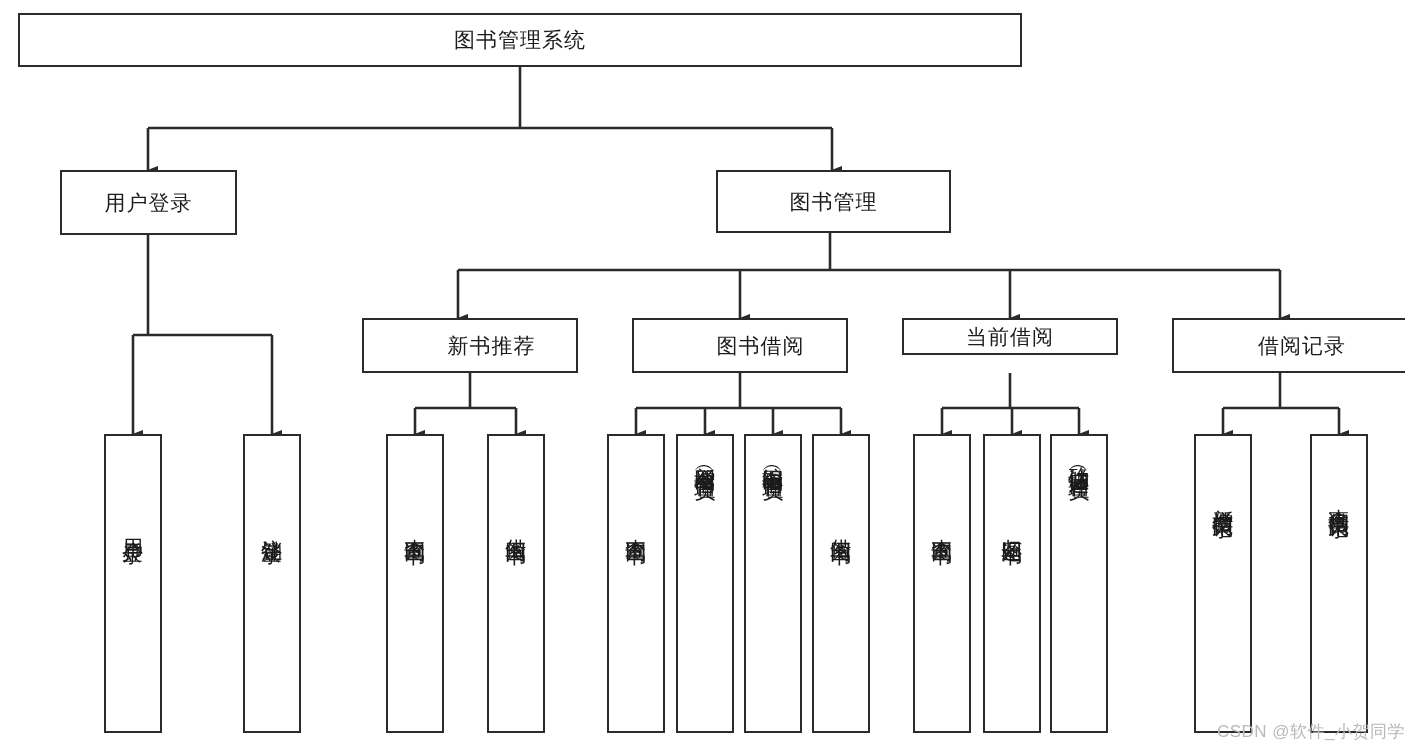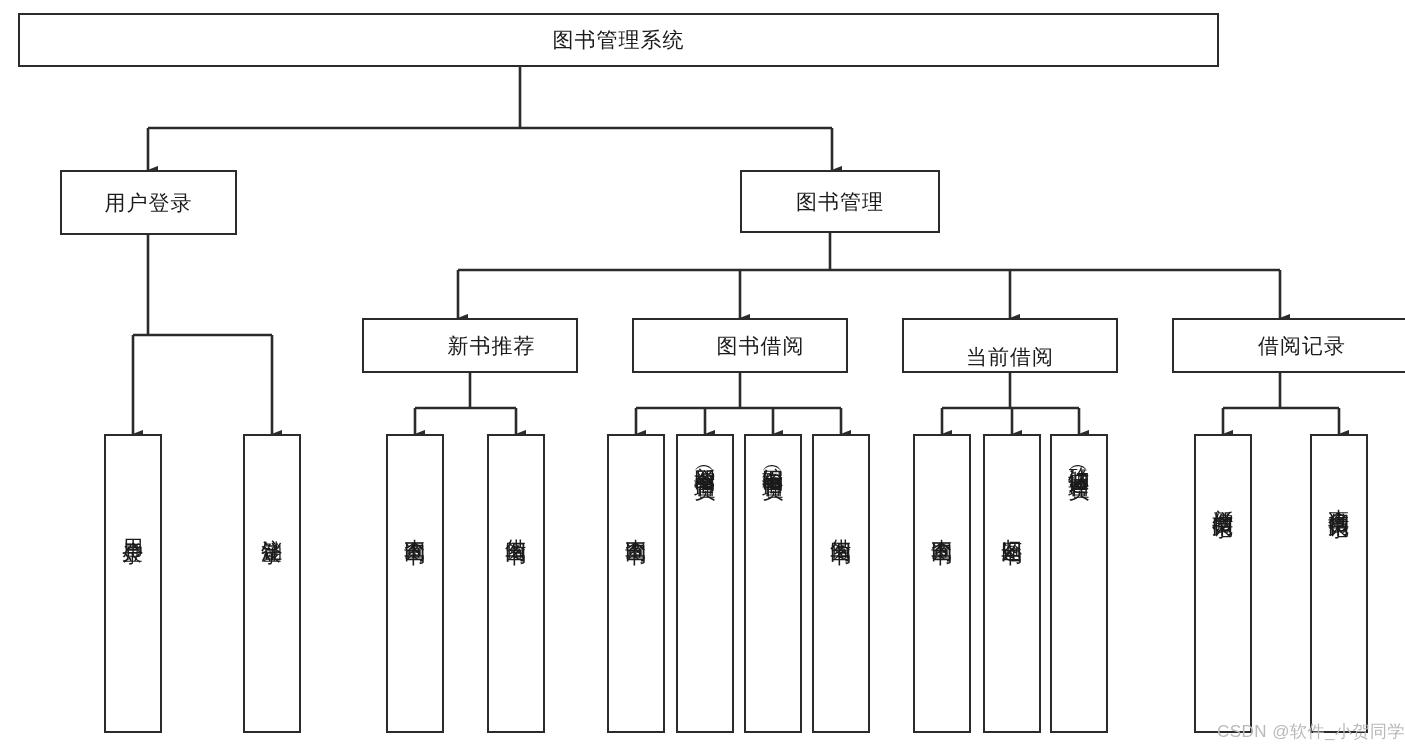--- a/index.html
+++ b/index.html
@@ -100,38 +100,38 @@
       <path d="M1012,408 L1012,434" marker-end="url(#arrow)"></path>
       <path d="M1079,408 L1079,434" marker-end="url(#arrow)"></path>
 
       <path d="M1280,373 L1280,408"></path>
       <path d="M1223,408 L1339,408"></path>
       <path d="M1223,408 L1223,434" marker-end="url(#arrow)"></path>
       <path d="M1339,408 L1339,434" marker-end="url(#arrow)"></path>
     </g>
   </svg>
 
-  <div class="node h" id="n-root" style="left:18px;top:13px;width:1201px;height:54px;">
+  <div class="node h" id="n-root" style="left:18px;top:13px;width:1004px;height:54px;">
     <span>图书管理系统</span>
   </div>
 
   <div class="node h" style="left:60px;top:170px;width:177px;height:65px;">
     <span>用户登录</span>
   </div>
-  <div class="node h" style="left:740px;top:170px;width:200px;height:63px;">
+  <div class="node h" style="left:716px;top:170px;width:235px;height:63px;">
     <span>图书管理</span>
   </div>
 
   <div class="node h" style="left:362px;top:318px;width:216px;height:55px;padding-left:43px;">
     <span>新书推荐</span>
   </div>
   <div class="node h" style="left:632px;top:318px;width:216px;height:55px;padding-left:41px;">
     <span>图书借阅</span>
   </div>
-  <div class="node h" style="left:902px;top:318px;width:216px;height:55px;align-items:flex-end;">
+  <div class="node h" style="left:902px;top:318px;width:216px;height:37px;">
     <span>当前借阅</span>
   </div>
   <div class="node h" style="left:1172px;top:318px;width:260px;height:55px;">
     <span>借阅记录</span>
   </div>
 
   <div class="node v mid" style="left:104px;top:434px;width:58px;height:299px;">
     <span class="vtext">用户登录</span>
   </div>
   <div class="node v mid" style="left:243px;top:434px;width:58px;height:299px;">

